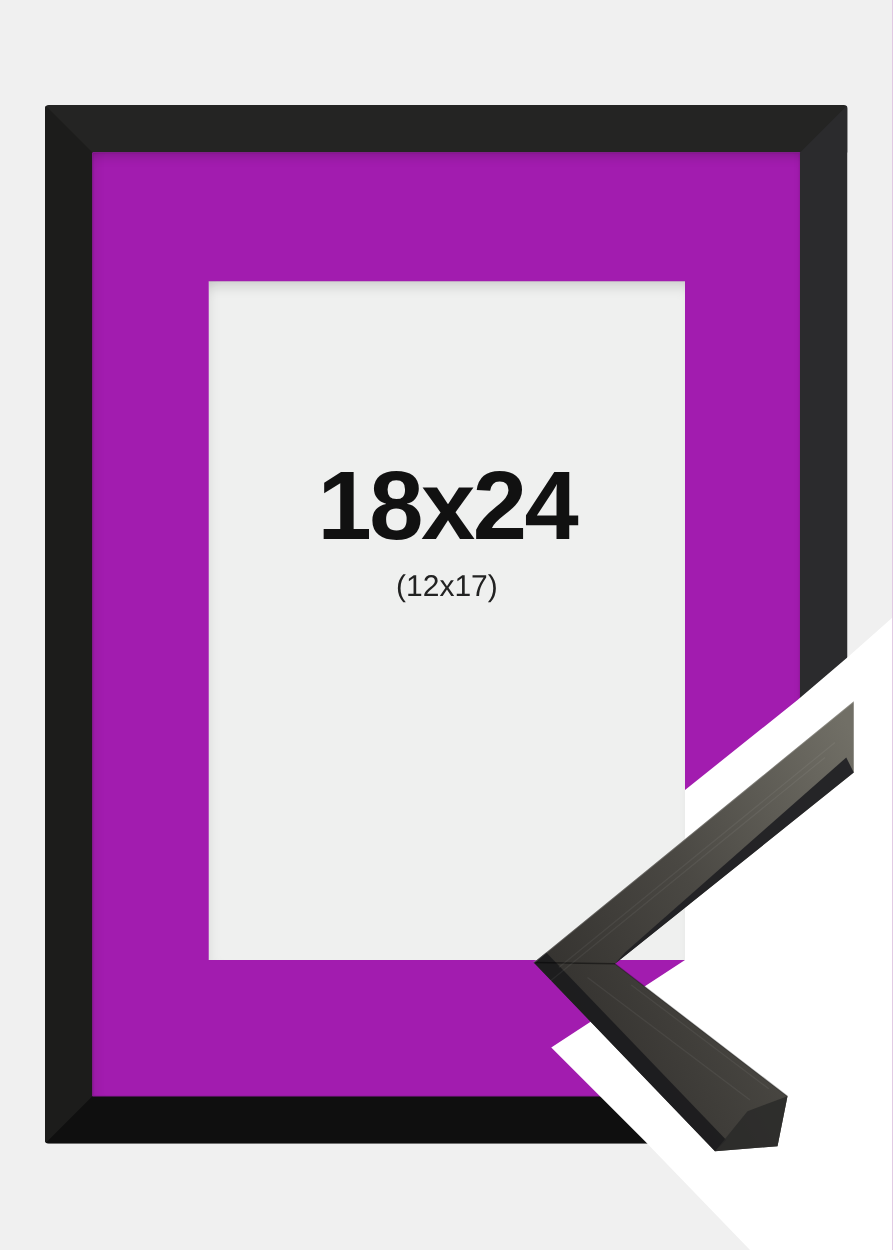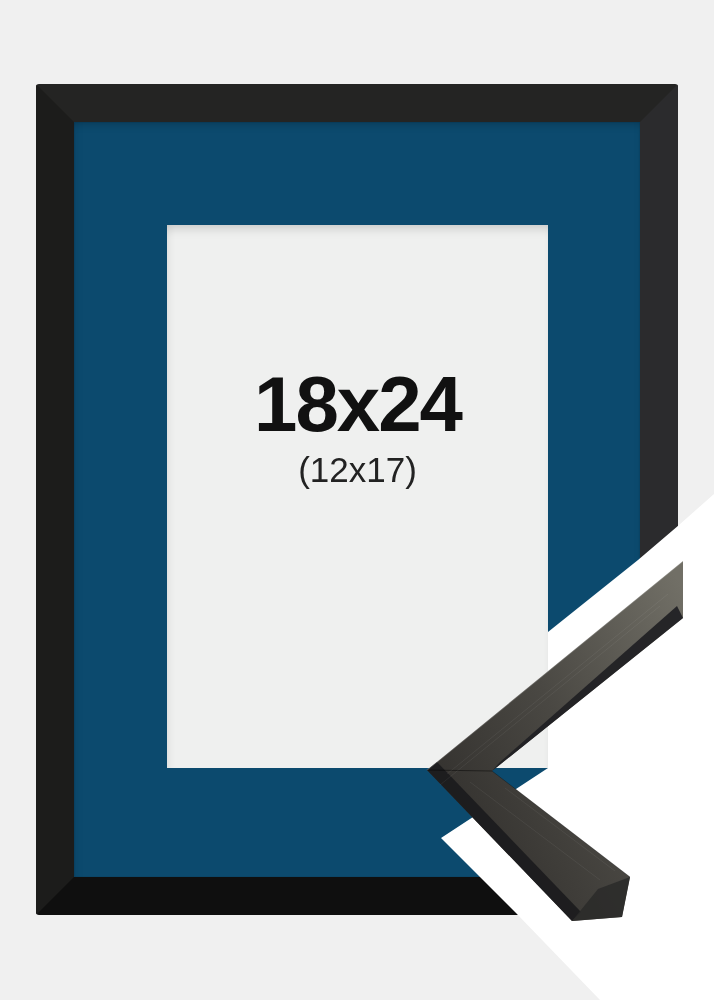--- a/index.html
+++ b/index.html
@@ -16,21 +16,21 @@
     left:36px;top:84px;
     width:642px;height:831px;
     box-sizing:border-box;
     border-style:solid;
     border-width:38px;
     border-top-color:#242423;
     border-left-color:#1c1c1b;
     border-right-color:#2b2b2d;
     border-bottom-color:#0f0f0f;
     border-radius:3px;
-    background:#0c4a6e; 
+    background:#a21caf; 
   }
   .mat-shadow{
     position:absolute;inset:0;
     box-shadow:
       inset 0 0 0 1px rgba(0,0,0,0.05),
       inset 0 9px 9px -7px rgba(0,0,0,0.22),
       inset 9px 0 9px -8px rgba(0,0,0,0.10),
       inset -6px 0 8px -7px rgba(0,0,0,0.07);
     pointer-events:none;
   }
@@ -48,21 +48,21 @@
   .label-block{
     position:absolute;left:0;top:140px;width:100%;
     text-align:center;color:#141414;
   }
   .size-main{
     font-size:78px;line-height:78px;font-weight:700;
     letter-spacing:-2px;color:#111;
   }
   .size-sub{
     margin-top:10px;
-    font-size:35px;line-height:34px;font-weight:400;
+    font-size:24px;line-height:34px;font-weight:400;
     letter-spacing:0px;color:#222;
   }
   
   .overlay{position:absolute;left:0;top:0;width:714px;height:1000px;}
 </style>
 </head>
 <body>
 
 <div class="stage">
 

